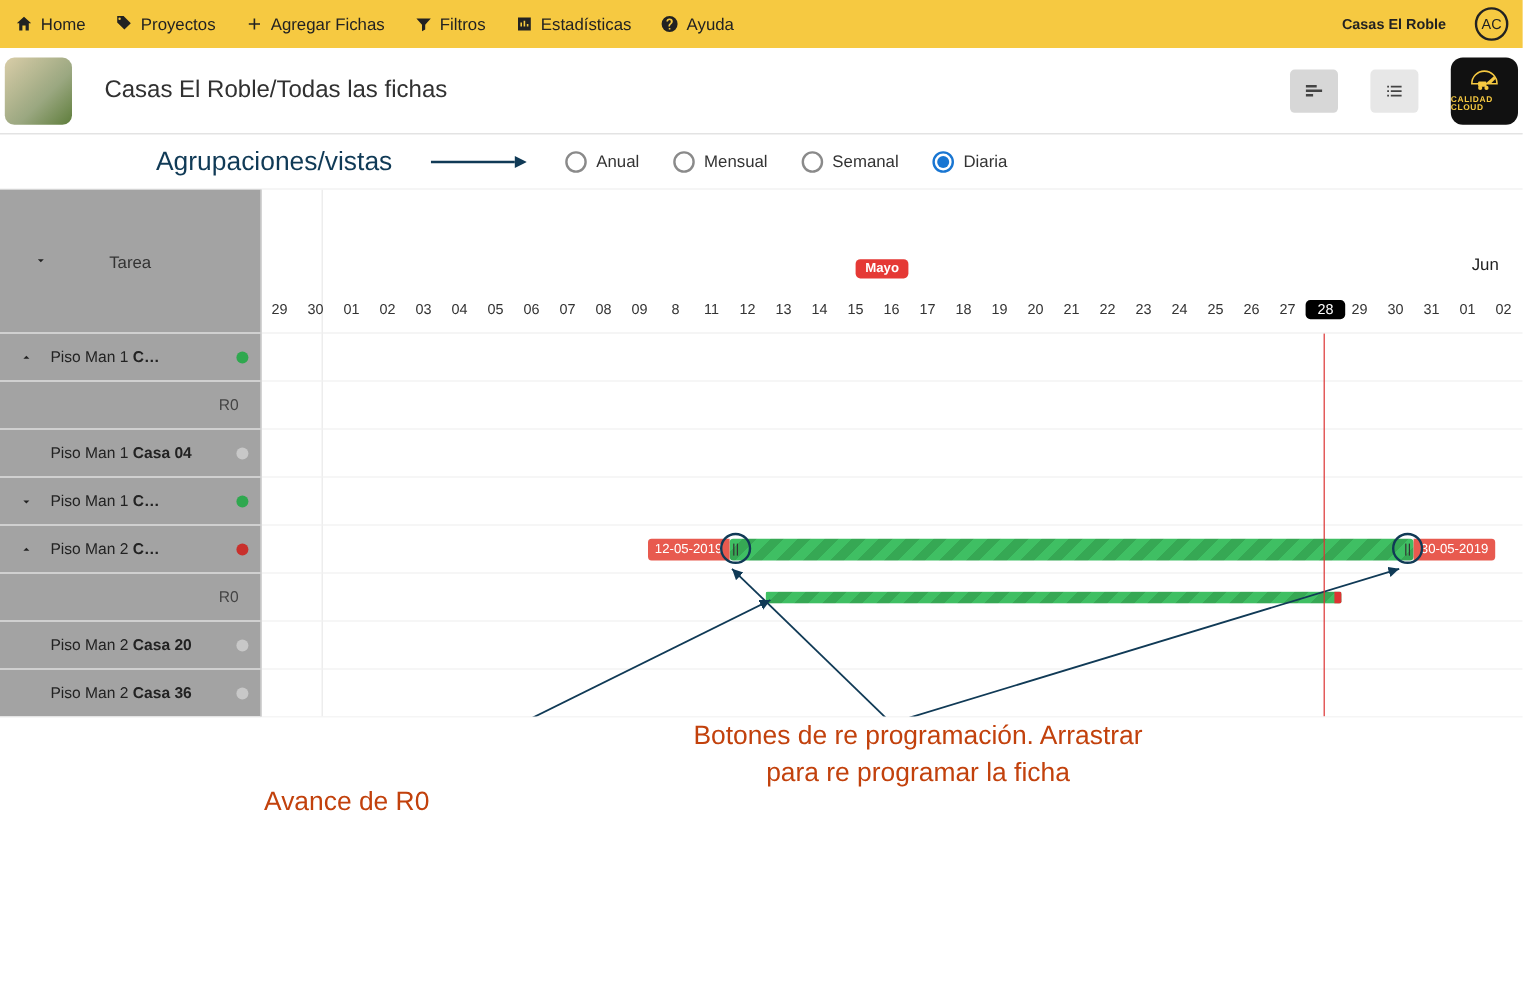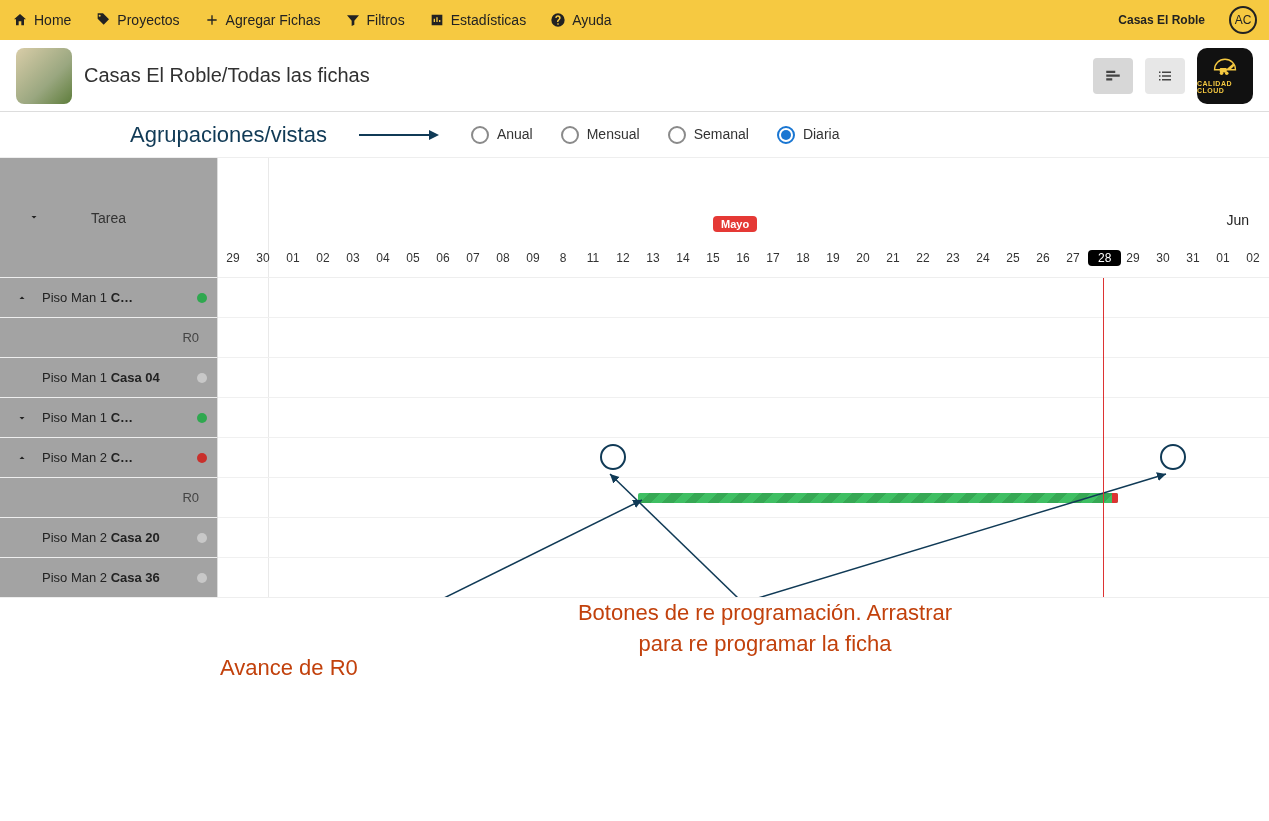--- a/index.html
+++ b/index.html
@@ -39,22 +39,22 @@
     font-size: 12px;
     font-weight: 500;
     background: #f6c941;
   }
 
   
   .subheader {
     height: 72px;
     display: flex;
     align-items: center;
-    padding: 0 16px;
-    gap: 12px;
+    padding: 0 4px;
+    gap: 27px;
     border-bottom: 1px solid #ddd;
   }
   .project-thumb {
     width: 56px; height: 56px;
     border-radius: 8px;
     background: linear-gradient(135deg,#d9cda8 0%, #9aa780 60%, #5e7d3b 100%);
   }
   .project-title { font-size: 20px; color: #313131; }
   .subheader-spacer { flex: 1; }
   .view-btn {
@@ -448,20 +448,31 @@
     <div class="g-body">
       <div class="bg-row"></div>
         <div class="bg-row"></div>
         <div class="bg-row"></div>
         <div class="bg-row"></div>
       <div class="bg-row"></div>
         <div class="bg-row"></div>
         <div class="bg-row"></div>
         <div class="bg-row"></div>
 
+      <div class="bar green" id="main-bar" style="top: 171px; left: 390px; width: 570px;">
+        <span class="date-chip left">12-05-2019</span>
+        <span class="handle">
+            <span class="lines"></span>
+          </span>
+        <div style="flex:1"></div>
+        <span class="handle">
+            <span class="lines"></span>
+          </span>
+        <span class="date-chip right">30-05-2019</span>
+      </div>
 
       <div class="bar progress-track" id="prog-bar" style="top: 215px; left: 420px; width: 480px;">
         <div class="fill" style="width:100%"></div>
         <div class="endred"></div>
       </div>
 
       <div class="circle-annot" id="circle-left" style="left: 382px; top: 166px;"></div>
       <div class="circle-annot" id="circle-right" style="left: 942px; top: 166px;"></div>
 
       <svg class="anno-svg" id="anno-lines" width="1070" height="380">

